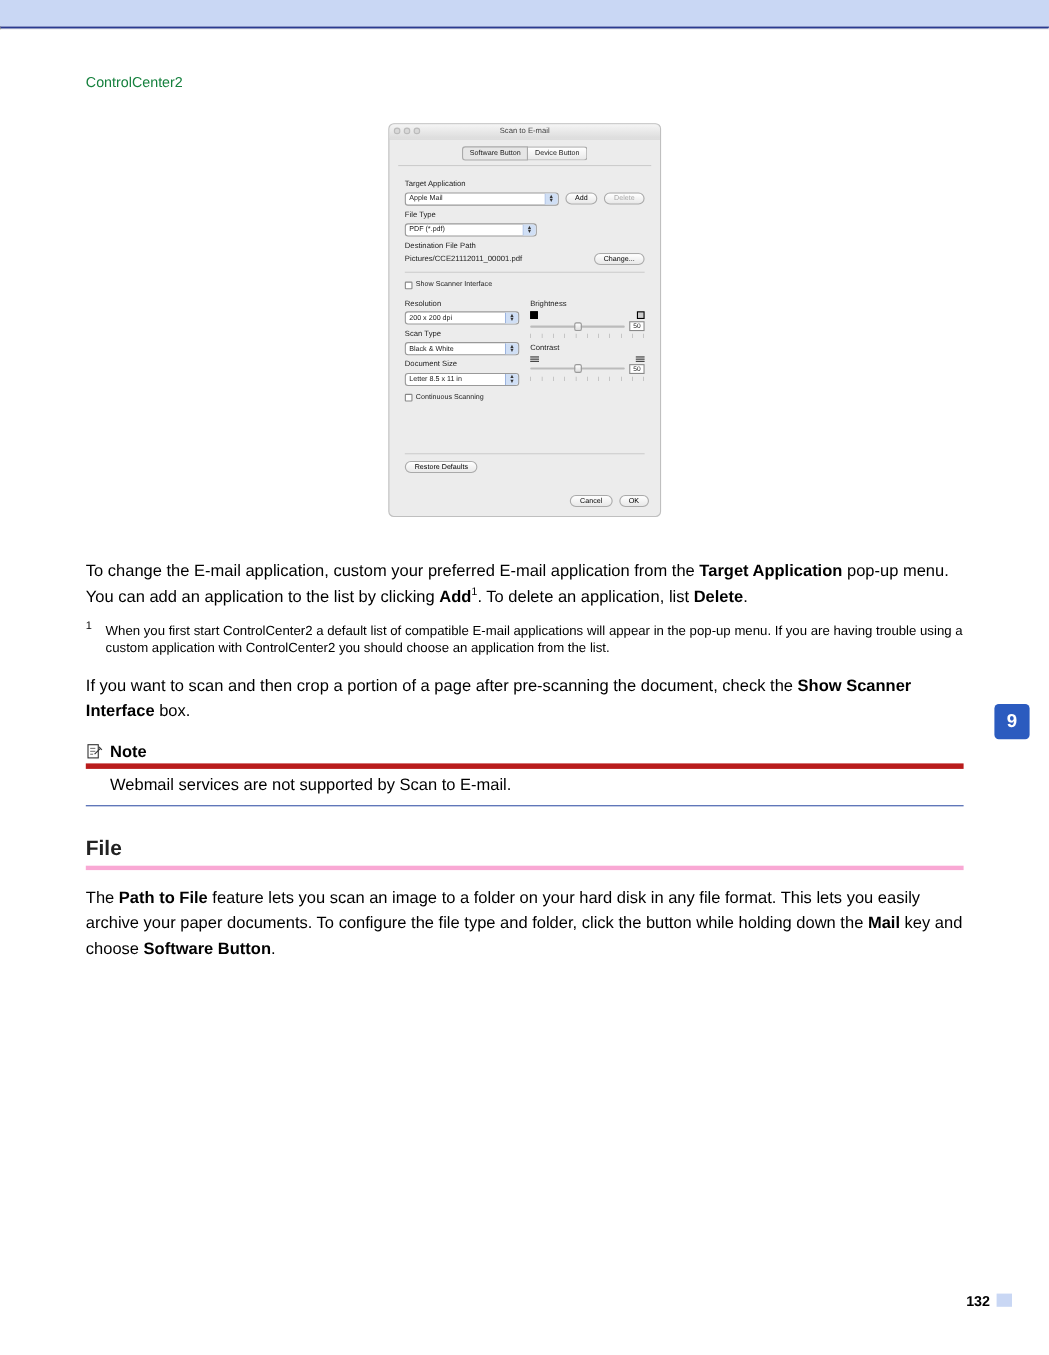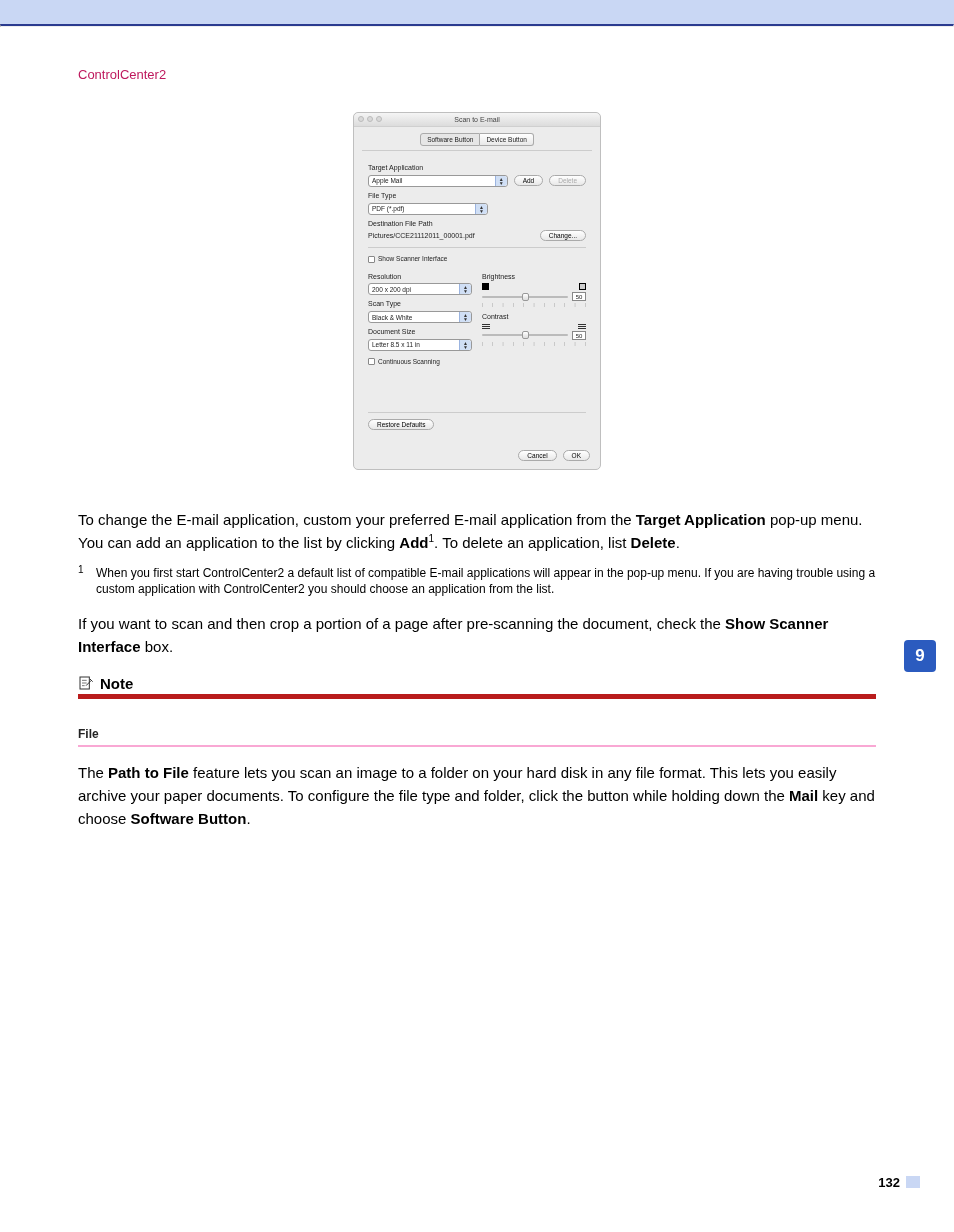--- a/index.html
+++ b/index.html
@@ -16,21 +16,21 @@
   }
   .top-rule {
     border-top: 2px solid #2a3b8f;
     margin: 0;
   }
   .page {
     padding: 0 78px 0 78px;
   }
   .header-small {
     font-size: 13px;
-    color: #be185d;
+    color: #15803d;
     margin-top: 40px;
     margin-bottom: 30px;
   }
   .screenshot-wrap {
     display: flex;
     justify-content: center;
     margin-bottom: 38px;
   }
   .mac-window {
     width: 248px;
@@ -156,23 +156,23 @@
   }
   .note-head .note-label { font-weight:bold; font-size:15px; }
   .note-body {
     font-size: 15px; padding: 6px 0 10px 22px;
     border-bottom: 1px solid #3a56a8;
   }
   .note-icon {
     width:16px;height:16px;
   }
   h2.file-head {
-    font-size: 12px; font-weight: bold;
+    font-size: 19px; font-weight: bold;
     color:#222;
-    border-bottom: 2px solid #f9a8d4;
+    border-bottom: 4px solid #f9a8d4;
     padding-bottom: 4px;
     margin-top: 28px;
     margin-bottom: 14px;
   }
   .page-num {
     position:absolute;
     bottom: 18px;
     right: 54px;
     font-size: 13px;
     font-weight: bold;
@@ -358,20 +358,21 @@
         <rect x="3" y="3" width="14" height="18" fill="none" stroke="#333" stroke-width="1.5"></rect>
         <path d="M18 6 L22 10" stroke="#333" stroke-width="1.5"></path>
         <path d="M20 8 L12 16" stroke="#333" stroke-width="1.5"></path>
         <line x1="6" y1="8" x2="13" y2="8" stroke="#333"></line>
         <line x1="6" y1="12" x2="13" y2="12" stroke="#333"></line>
         <line x1="6" y1="16" x2="10" y2="16" stroke="#333"></line>
       </svg>
       <span class="note-label">Note</span>
       <span style="flex:1"></span>
     </div>
+    <div class="note-body">Webmail services are not supported by Scan to E-mail.</div>
   </div>
 
   <h2 class="file-head">File</h2>
 
   <p class="body">
     <span>The </span><b>Path to File</b><span> feature lets you scan an image to a folder on your hard disk in any file format. This lets you easily archive your paper documents. To configure the file type and folder, click the button while holding down the </span><b>Mail</b><span> key and choose </span><b>Software Button</b><span>.</span>
   </p>
 
 </div>
 

